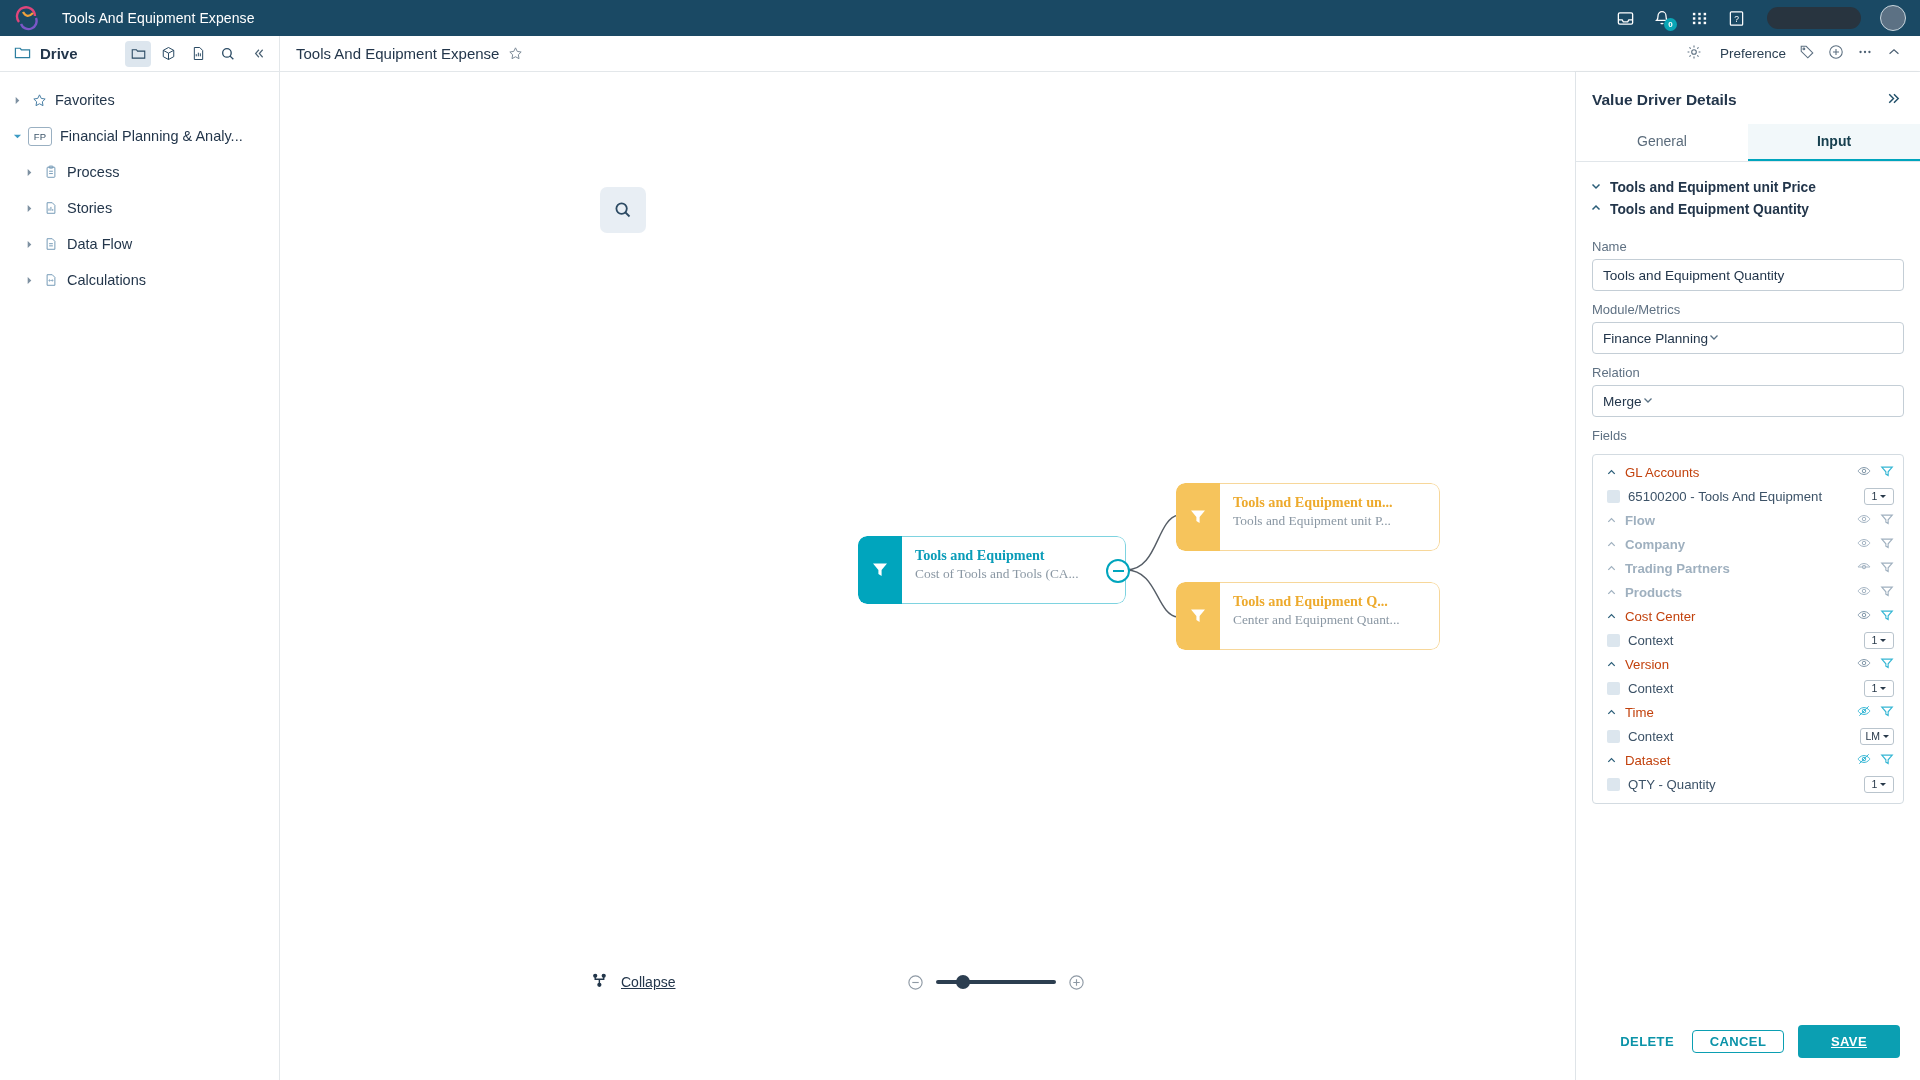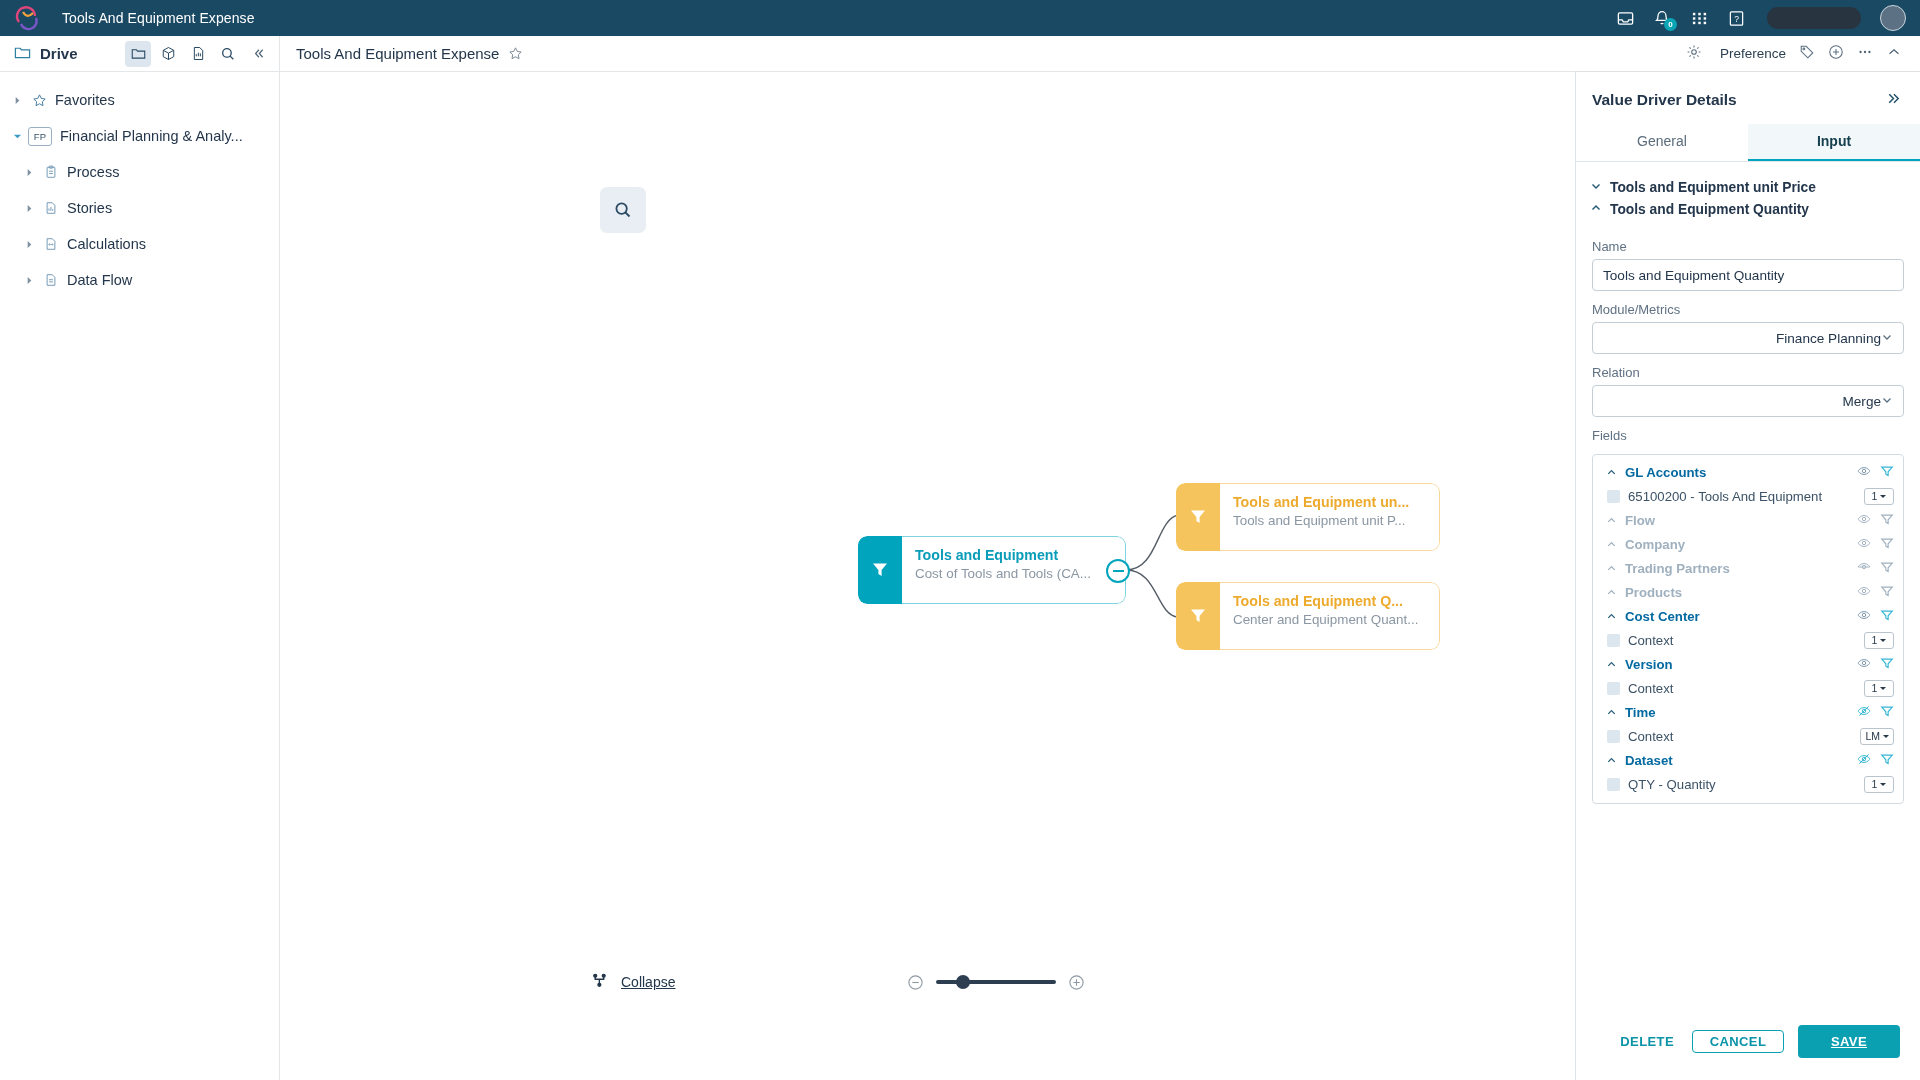--- a/index.html
+++ b/index.html
@@ -69,21 +69,21 @@
     position:absolute; left:320px; top:115px; width:46px; height:46px;
     background:#e8eef4; border-radius:7px; display:flex; align-items:center; justify-content:center; cursor:pointer;
   }
   .diagram { position:absolute; left:0; top:0; width:100%; height:100%; }
 
   .node {
     position:absolute; display:flex; border-radius:9px; overflow:hidden;
     background:#fff; font-family:"Liberation Sans", sans-serif;
   }
   .node-strip { width:44px; flex:0 0 44px; display:flex; align-items:center; justify-content:center; }
-  .node-body { flex:1; padding:10px 12px 0 13px; border:1.5px solid; border-left:none; border-radius:0 9px 9px 0; }
+  .node-body { flex:1; padding:10px 12px 0 13px; border:1.5px solid; border-left:none; border-radius:0 9px 9px 0;font-family:Liberation Serif, serif; }
   .node-title { font-size:14.2px; font-weight:bold; line-height:17px; white-space:nowrap; overflow:hidden; }
   .node-sub { font-size:13.4px; color:#8a97a3; line-height:18px; margin-top:1px; white-space:nowrap; overflow:hidden; }
 
   .node.primary { left:578px; top:464px; width:268px; height:68px; }
   .node.primary .node-strip { background:#00a5bd; border-radius:9px 0 0 9px;}
   .node.primary .node-body { border-color:#7ed3e0; }
   .node.primary .node-title { color:#0a9cb8; }
 
   .node.child { width:264px; height:68px; left:896px; }
   .node.child .node-strip { background:#f6c45c; border-radius:9px 0 0 9px; }
@@ -123,26 +123,26 @@
   .acc-row { display:flex; align-items:center; gap:8px; padding:3px 0; cursor:pointer; }
   .acc-label { font-size:13.8px; font-weight:bold; color:#23364b; }
 
   .form { padding:8px 16px 0 16px; }
   .f-label { font-size:13px; color:#5f7183; margin:11px 0 5px; }
   .f-input, .f-select {
     width:100%; height:32px; border:1px solid #c4ced6; border-radius:4px;
     padding:0 10px; font-size:13.6px; color:#23364b; background:#fff;
     font-family:"Liberation Sans", sans-serif; display:flex; align-items:center;
   }
-  .f-select { justify-content:flex-end; cursor:pointer; }
+  .f-select { justify-content:flex-start; cursor:pointer; }
 
   .fields-box { margin:6px 16px 0 16px; border:1px solid #d3dbe1; border-radius:4px; padding:5px 0 7px; }
   .fld-row { display:flex; align-items:center; height:24px; padding:0 9px 0 10px; }
   .fld-caret { width:16px; display:flex; align-items:center; justify-content:center; flex:0 0 16px; }
-  .fld-name { font-size:13.2px; font-weight:bold; color:#0369a1; margin-left:6px; }
+  .fld-name { font-size:13.2px; font-weight:normal; color:#c2410c; margin-left:6px; }
   .fld-row.dim .fld-name { color:#9fb0bf; font-weight:bold; }
   .fld-actions { margin-left:auto; display:flex; align-items:center; gap:9px; }
   .fld-row.child2 { padding-left:14px; }
   .chk { width:13px; height:13px; background:#dce6ee; border-radius:2px; flex:0 0 13px; cursor:pointer; }
   .fld-sub { font-size:13.2px; color:#3c5267; margin-left:8px; }
   .pill-sel {
     margin-left:auto; min-width:30px; height:17px; border:1px solid #b9c4cd; border-radius:3px;
     font-size:10.5px; color:#28394a; display:flex; align-items:center; justify-content:center; gap:3px;
     padding:0 4px; cursor:pointer;
   }
@@ -357,40 +357,40 @@
 
     <div class="tnode lvl2">
       <span class="caret">
         <svg width="9" height="9" viewBox="0 0 10 10" fill="#7d90a1">
             <path d="M3 1l4 4-4 4z"></path>
           </svg>
       </span>
       <span class="tn-ico">
         <svg width="14" height="14" viewBox="0 0 18 18" fill="none" stroke="#6d94b3" stroke-width="1.2">
           <path d="M4 2.2h6.6L14 5.6v10.2H4z"></path>
-            <circle cx="7.2" cy="9.6" r=".8"></circle>
-            <circle cx="10.6" cy="9.6" r=".8"></circle>
-        </svg>
-      </span>
-      <span class="tn-label">Calculations</span>
+            <path d="M6.6 8.6h4.8M6.6 11.4h4.8"></path>
+        </svg>
+      </span>
+      <span class="tn-label">Data Flow</span>
     </div>
 
     <div class="tnode lvl2">
       <span class="caret">
         <svg width="9" height="9" viewBox="0 0 10 10" fill="#7d90a1">
             <path d="M3 1l4 4-4 4z"></path>
           </svg>
       </span>
       <span class="tn-ico">
         <svg width="14" height="14" viewBox="0 0 18 18" fill="none" stroke="#6d94b3" stroke-width="1.2">
           <path d="M4 2.2h6.6L14 5.6v10.2H4z"></path>
-            <path d="M6.6 8.6h4.8M6.6 11.4h4.8"></path>
-        </svg>
-      </span>
-      <span class="tn-label">Data Flow</span>
+            <circle cx="7.2" cy="9.6" r=".8"></circle>
+            <circle cx="10.6" cy="9.6" r=".8"></circle>
+        </svg>
+      </span>
+      <span class="tn-label">Calculations</span>
     </div>
   </div>
 
   <div class="canvas">
 
     <div class="canvas-search">
       <svg width="20" height="20" viewBox="0 0 20 20" fill="none" stroke="#2c4a63" stroke-width="1.8">
         <circle cx="8.6" cy="8.6" r="5.2"></circle>
           <path d="M12.5 12.5l4 4"></path>
       </svg>

